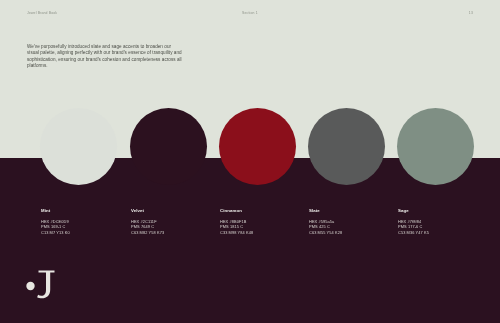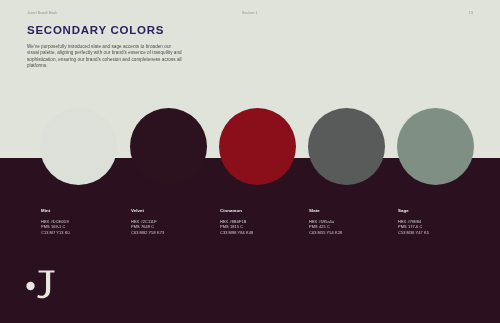--- a/index.html
+++ b/index.html
@@ -70,21 +70,20 @@
 
   <div class="band-top"></div>
   <div class="band-bottom"></div>
 
   <div class="runhead">
     <span class="rh-left">Jewel Brand Book</span>
     <span class="rh-center">Section 1</span>
     <span class="rh-right">13</span>
   </div>
 
-  <div class="title">SECONDARY COLORS</div>
   <div class="intro">We've purposefully introduced slate and sage accents to broaden our visual palette, aligning perfectly with our brand's essence of tranquility and sophistication, ensuring our brand's cohesion and completeness across all platforms.</div>
 
   <div class="swatches">
 
     <div class="sw sw-0">
       <span class="disc" style="background:#DCE0D9"></span>
       <div class="meta">
         <div class="nm">Mint</div>
         <div class="ln">HEX #DCE0D9</div>
         <div class="ln">PMS 169-1 C</div>

